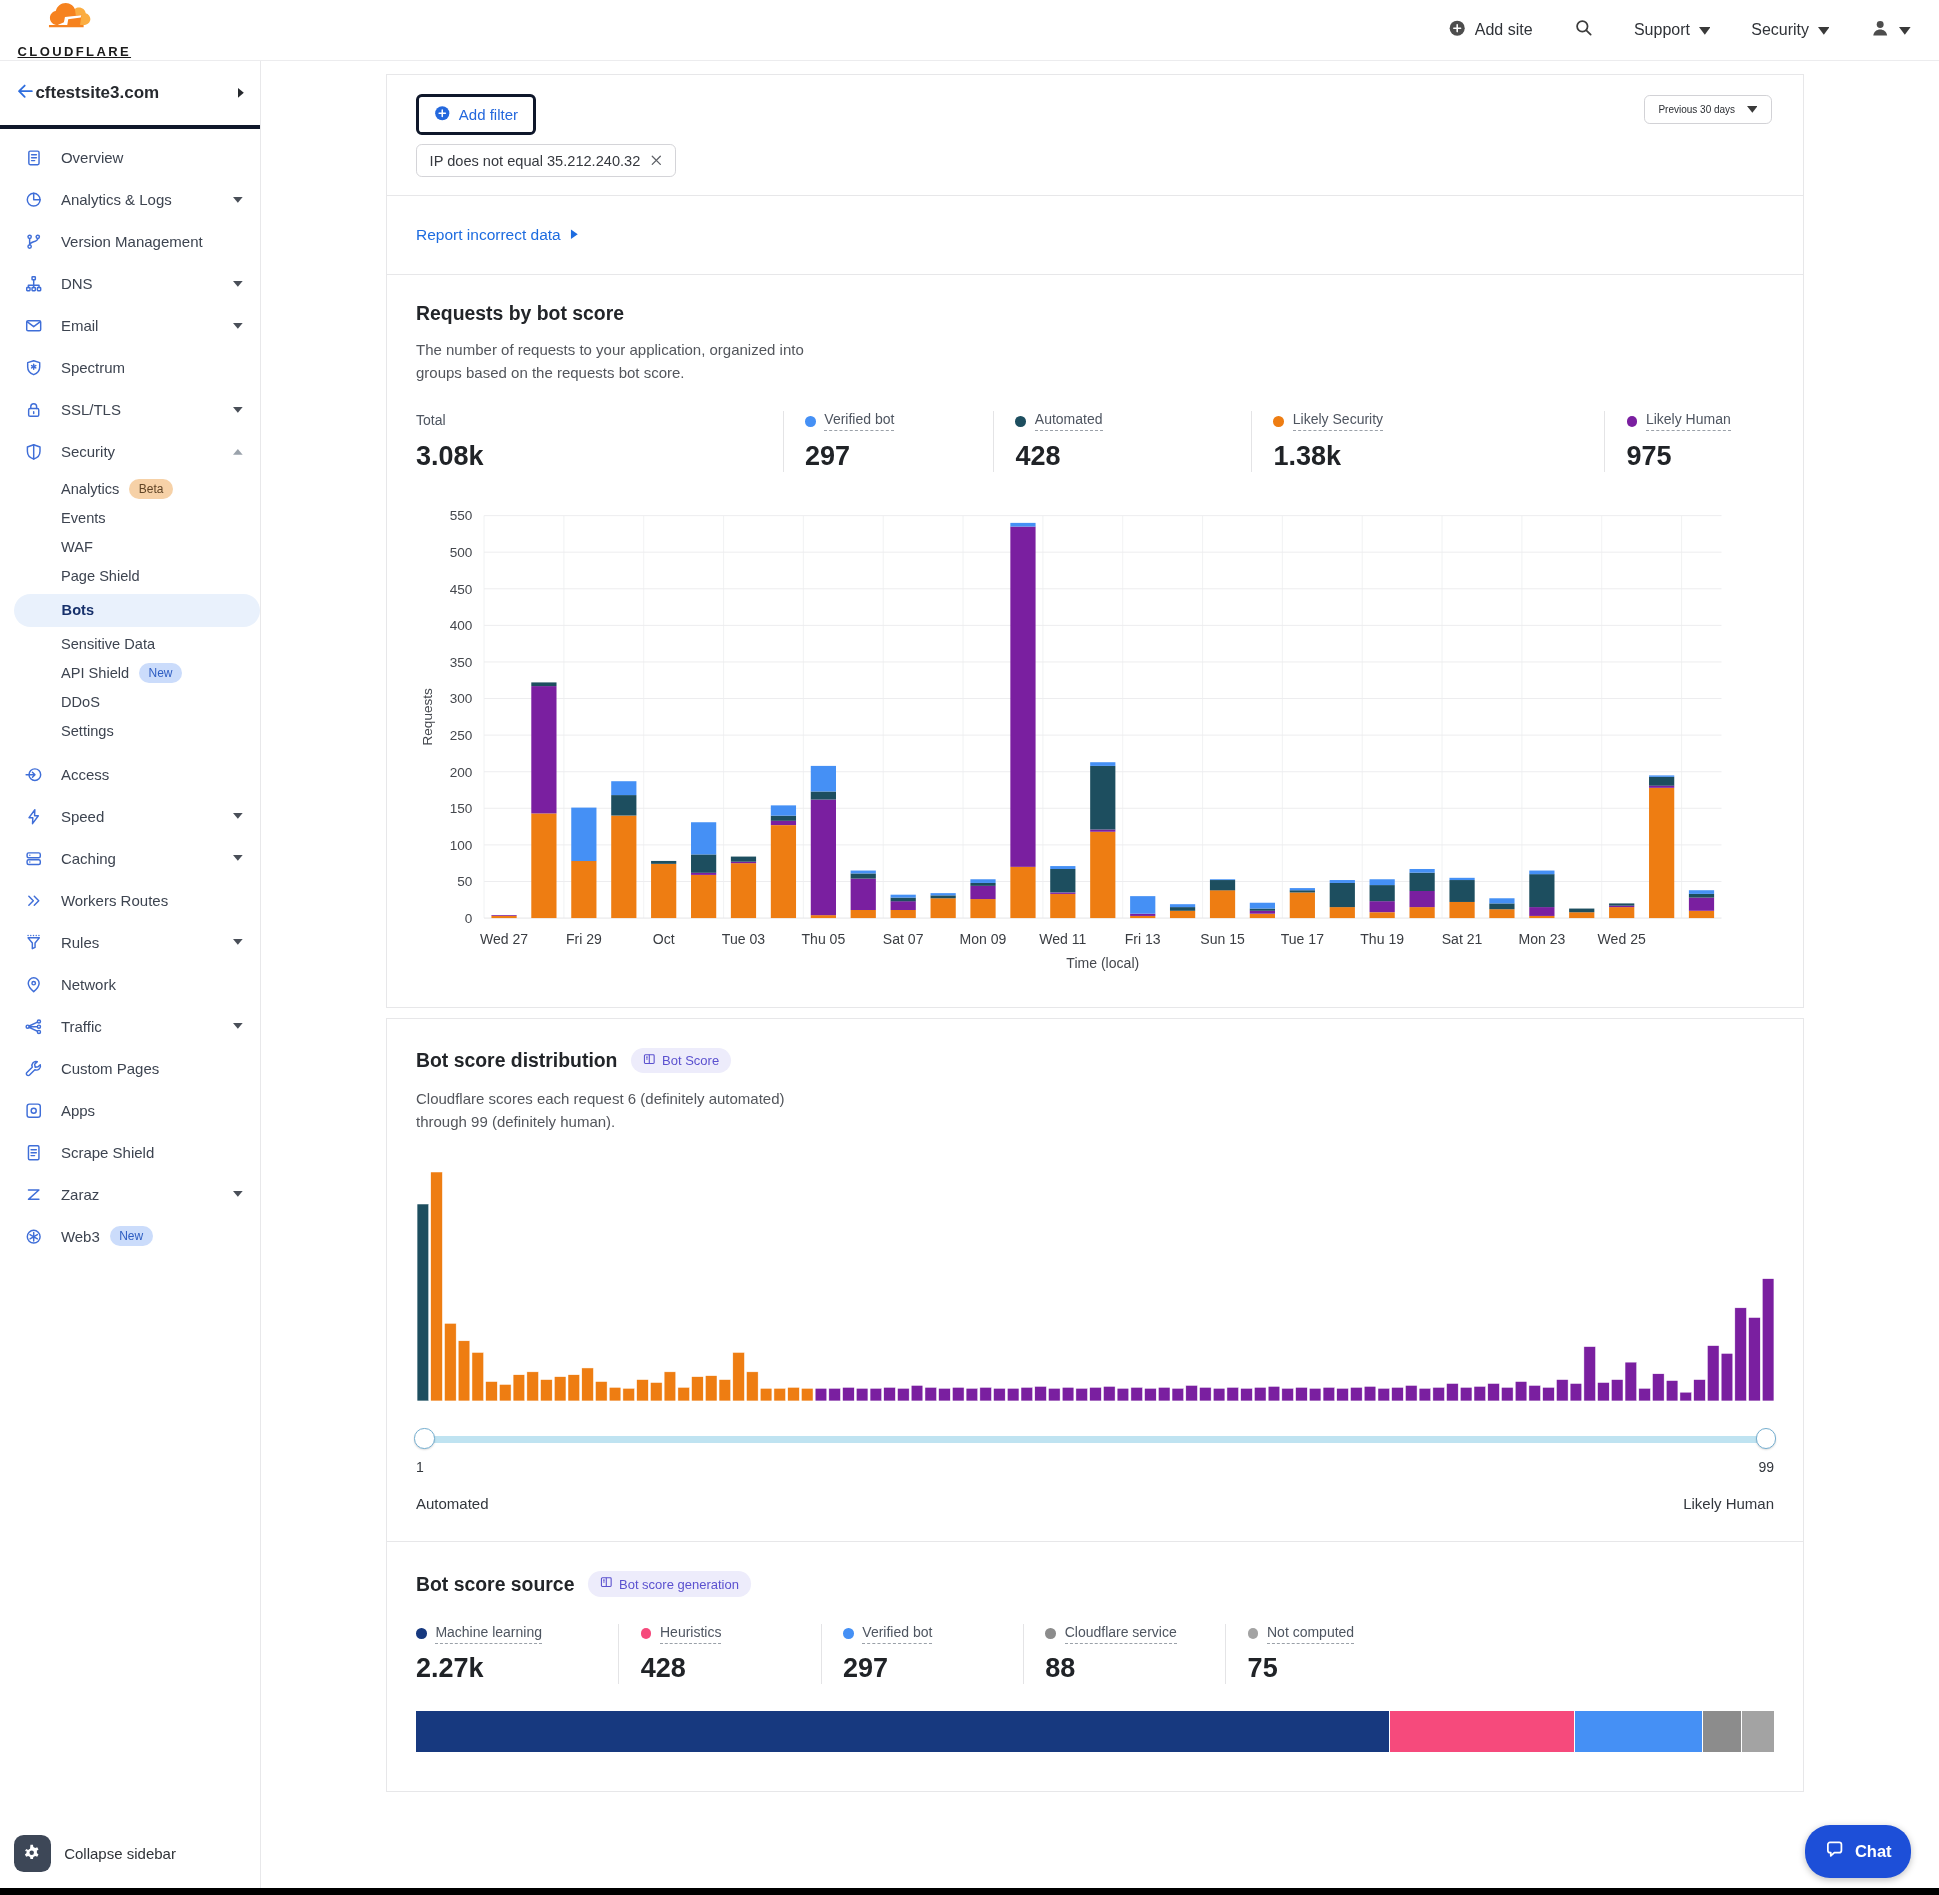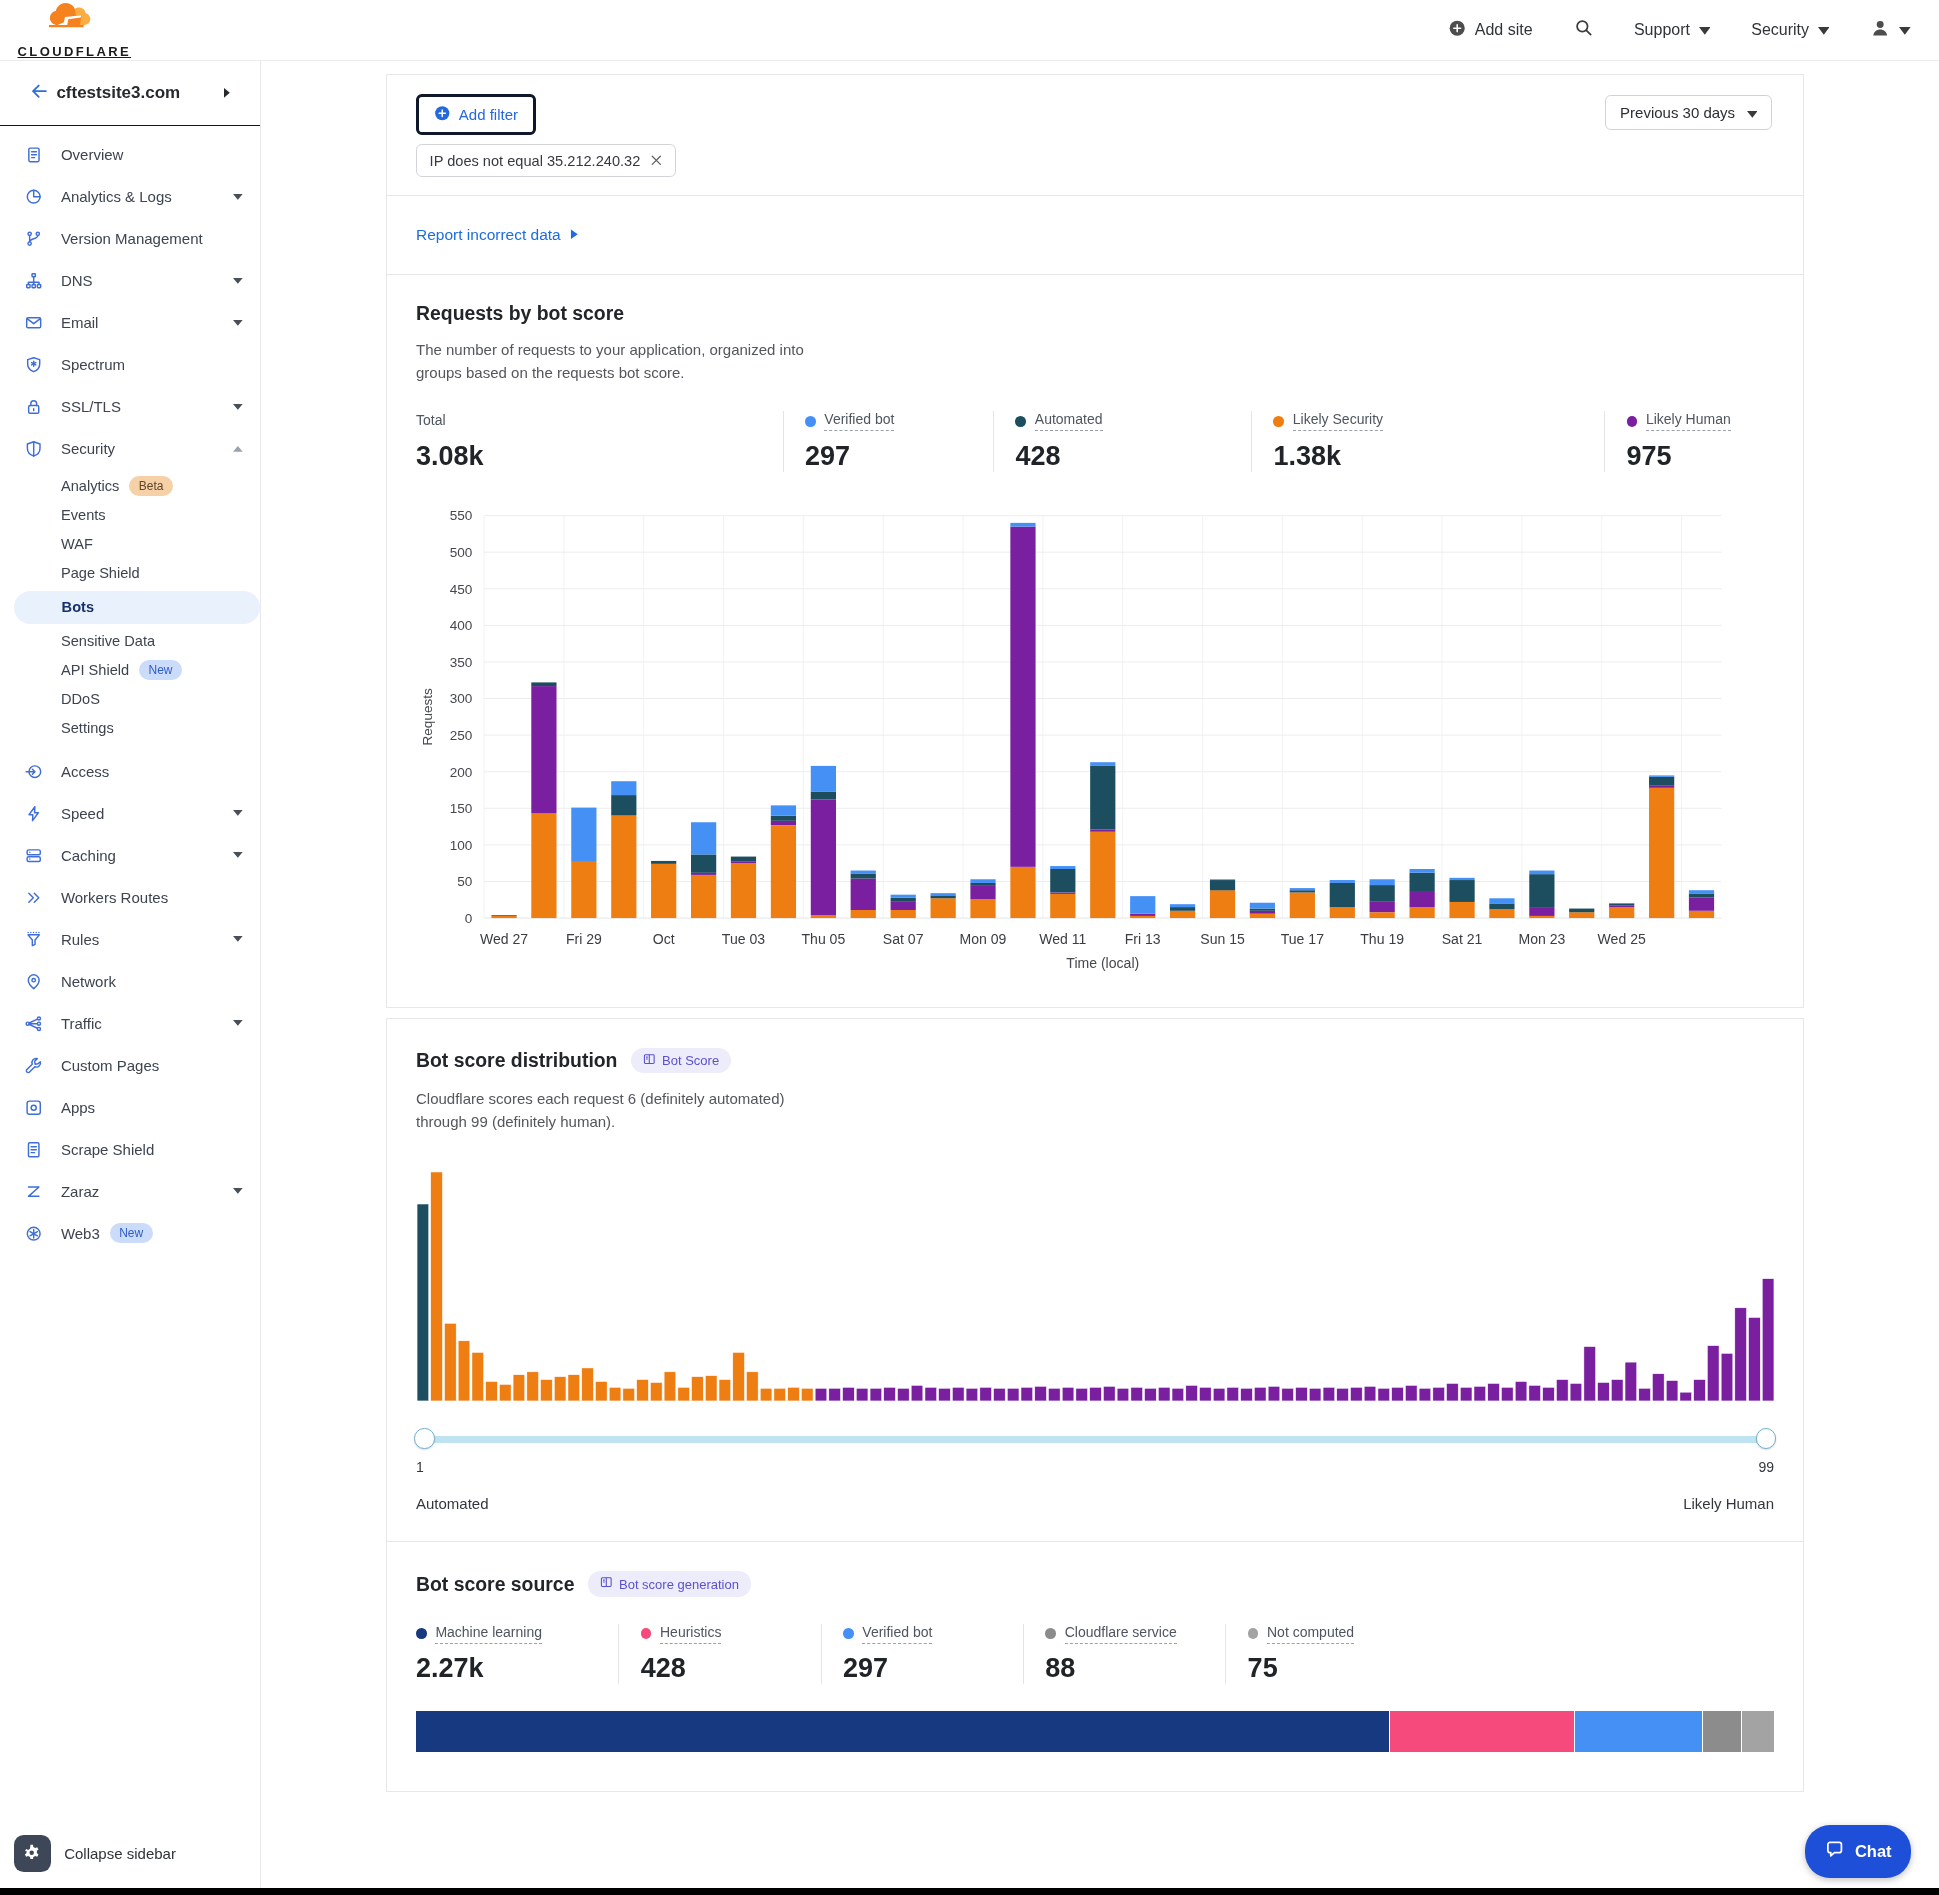--- a/index.html
+++ b/index.html
@@ -9,22 +9,22 @@
   .topnav{height:60px;display:flex;align-items:center;justify-content:space-between;
           padding:0 29px 0 17.5px;border-bottom:1px solid #ececee;background:#fff;}
   .logo{display:flex;flex-direction:column;align-items:center;cursor:pointer;}
   .logo-text{font-size:13px;font-weight:800;letter-spacing:2.4px;color:#1b1b1b;margin-top:12px;text-decoration:underline;}
   .topnav-right{display:flex;align-items:center;gap:41px;font-size:16px;color:#303338;}
   .tn-item{display:flex;align-items:center;gap:8.7px;cursor:pointer;}
   
   .app{display:flex;height:1828px;overflow:hidden;}
   .sidebar{width:260px;min-width:260px;border-right:1px solid #e8e8ea;display:flex;
            flex-direction:column;background:#fff;}
-  .site-row{height:64px;min-height:64px;border-bottom:1px solid #0f172a;display:flex;
-            align-items:center;gap:7px;padding:0 29px;}
+  .site-row{height:64px;min-height:64px;border-bottom:4px solid #0f172a;display:flex;
+            align-items:center;gap:0;padding:0 15px;}
   .site-name{font-size:17px;font-weight:700;color:#26292e;cursor:pointer;}
   .site-chev{margin-left:auto;display:flex;cursor:pointer;}
   .nav{flex:1;padding-top:7.8px;overflow:hidden;}
   .nav-item{height:42px;display:flex;align-items:center;padding:0 17.5px 0 24px;
             font-size:15px;color:#3d4450;cursor:pointer;}
   .nav-item .icon{width:19.4px;height:19.4px;margin-right:17.5px;display:flex;}
   .caret{margin-left:auto;display:flex;}
   .sub{padding:1.9px 0 7.8px;}
   .sub-item{height:29px;display:flex;align-items:center;padding:0 15.5px 0 61px;
             font-size:14.6px;color:#3d4450;cursor:pointer;}
@@ -45,21 +45,21 @@
   .card2{margin-top:9.7px;}
   .sec-filter{padding:19.4px 29px 17.5px;position:relative;}
   .add-filter{display:inline-flex;align-items:center;gap:8.7px;background:#fff;
               border:3px solid #0f172a;border-radius:5.8px;color:#2468dd;font-size:15px;
               padding:7.8px 14.6px;cursor:pointer;font-family:inherit;}
   .chip{display:inline-flex;align-items:center;gap:9.7px;border:1px solid #d4d4d8;
         border-radius:5.8px;padding:7.8px 12.6px;font-size:14.6px;color:#36393f;margin-top:8.7px;cursor:default;}
   .chip-x{display:flex;cursor:pointer;}
   .range-btn{position:absolute;right:31px;top:20.4px;display:inline-flex;align-items:center;gap:11.6px;
              border:1px solid #d2d2d6;border-radius:5.8px;background:#fff;color:#2b2e33;
-             font-size:15px;padding:7.8px 13.6px;cursor:pointer;font-family:inherit;}
+             font-size:10px;padding:7.8px 13.6px;cursor:pointer;font-family:inherit;}
   .sec-report{border-top:1px solid #e7e7e9;padding:30px 29px;}
   .report-link{display:inline-flex;align-items:center;gap:9.7px;color:#1d6ce0;font-size:15.5px;
                cursor:pointer;text-decoration:none;}
   .sec-chart{border-top:1px solid #e7e7e9;padding:27px 29px 19.4px;}
   h2.card-title{font-size:19.4px;font-weight:700;margin:0;color:#222529;display:inline;}
   .title-row{display:flex;align-items:center;}
   .pill{display:inline-flex;align-items:center;gap:6.8px;background:#edecfb;color:#5b51cf;
         font-size:13px;padding:4.9px 11.6px;border-radius:12.6px;margin-left:13.6px;cursor:pointer;}
   .desc{font-size:15px;color:#53565c;line-height:1.5;margin:14.6px 0 0;}
   .desc-requests{max-width:432px;}

